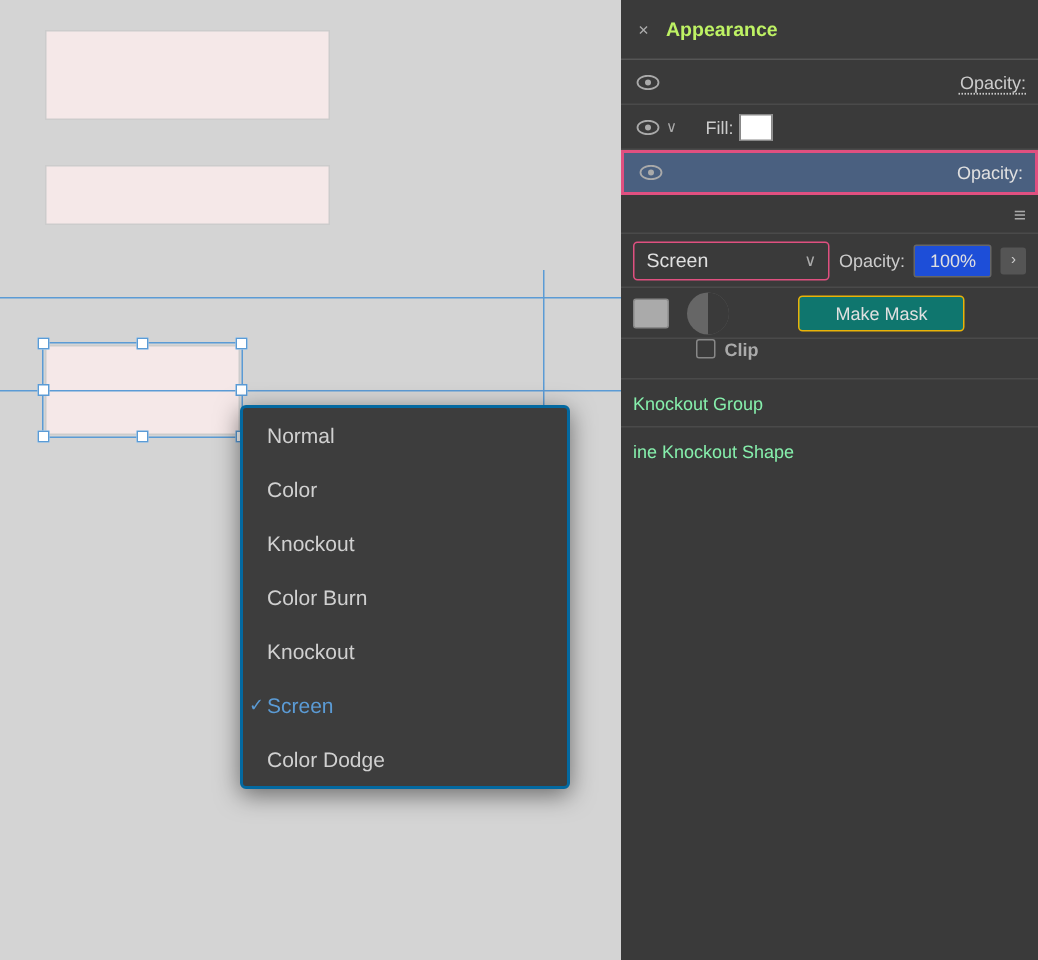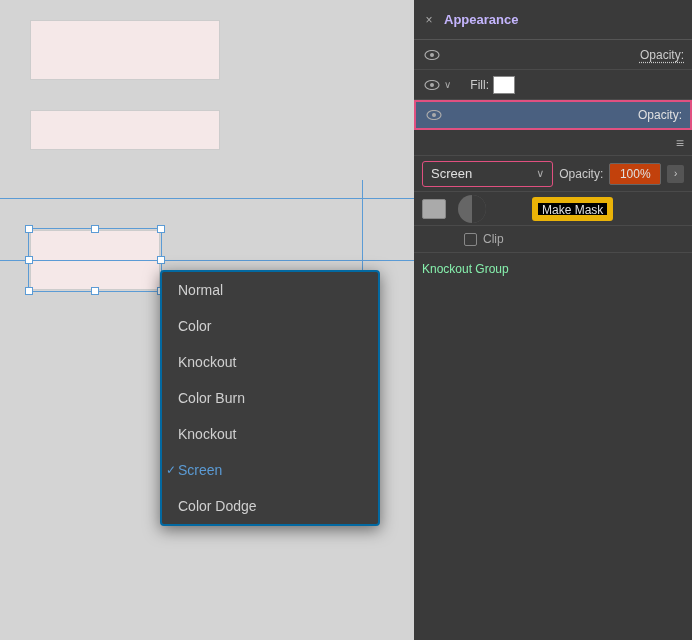--- a/index.html
+++ b/index.html
@@ -82,21 +82,21 @@
       align-items: center;
       justify-content: center;
       cursor: pointer;
       color: #aaa;
       font-size: 12px;
     }
 
     .panel-title {
       font-size: 13px;
       font-weight: 700;
-      color: #c4b5fd;
+      color: #bef264;
       margin-left: 20px;
     }
 
     
     .panel-row {
       display: flex;
       align-items: center;
       height: 30px;
       padding: 0 8px;
       border-bottom: 1px solid #4a4a4a;
@@ -207,21 +207,21 @@
     }
 
     .opacity-label-small {
       font-size: 12px;
       color: #ccc;
     }
 
     .opacity-input {
       width: 52px;
       height: 22px;
-      background: #c2410c;
+      background: #1d4ed8;
       border: 1px solid #666;
       border-radius: 2px;
       color: #e0e0e0;
       font-size: 12px;
       text-align: center;
     }
 
     .arrow-btn {
       width: 18px;
       height: 18px;
@@ -240,36 +240,37 @@
       display: flex;
       align-items: center;
       height: 34px;
       padding: 0 8px;
       border-bottom: 1px solid #4a4a4a;
       gap: 8px;
     }
 
     .make-mask-btn {
       height: 24px;
-      padding: 0 4px;
-      background: #000000;
-      border: 6px solid #eab308;
+      padding: 0 24px;
+      background: #0f766e;
+      border: 1px solid #eab308;
       border-radius: 3px;
       color: #e0e0e0;
       font-size: 12px;
       cursor: pointer;
       margin-left: 38px;
     }
 
     .checkbox-row {
       display: flex;
-      align-items: center;
+      align-items: flex-start;
       height: 26px;
       padding: 0 8px 0 50px;
       gap: 6px;
+      font-weight: bold;
     }
 
     .checkbox {
       width: 13px;
       height: 13px;
       border: 1px solid #888;
       background: transparent;
       border-radius: 2px;
     }
 
@@ -429,20 +430,23 @@
   <div class="checkbox-row">
     <div class="checkbox"></div>
     <span class="checkbox-label">Clip</span>
   </div>
 
 
   <div class="knockout-row" style="padding: 0 8px; height:32px; border-top:1px solid #4a4a4a;">
     <span class="knockout-label">Knockout Group</span>
   </div>
 
+  <div class="knockout-row" style="padding: 0 8px; height:32px; border-top:1px solid #4a4a4a;">
+    <span class="knockout-label">ine Knockout Shape</span>
+  </div>
 </div>
 
 <div class="dropdown-menu">
   <div class="dropdown-item">
     <span>Normal</span>
   </div>
   <div class="dropdown-item">
     <span>Color</span>
   </div>
   <div class="dropdown-item">

